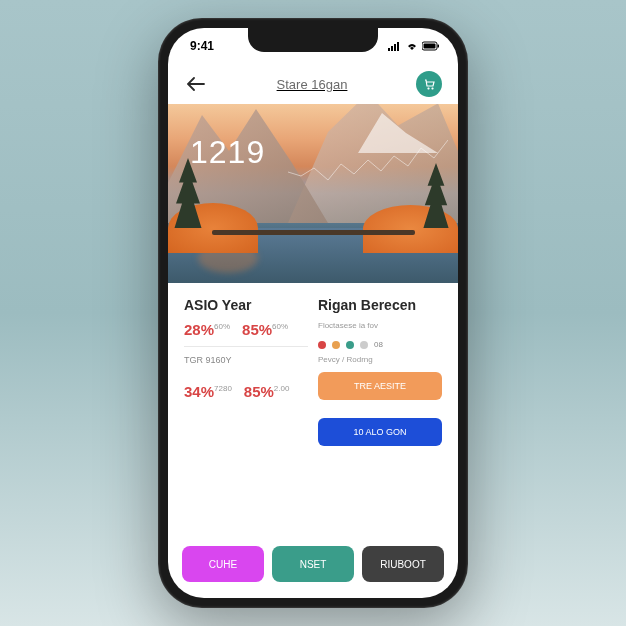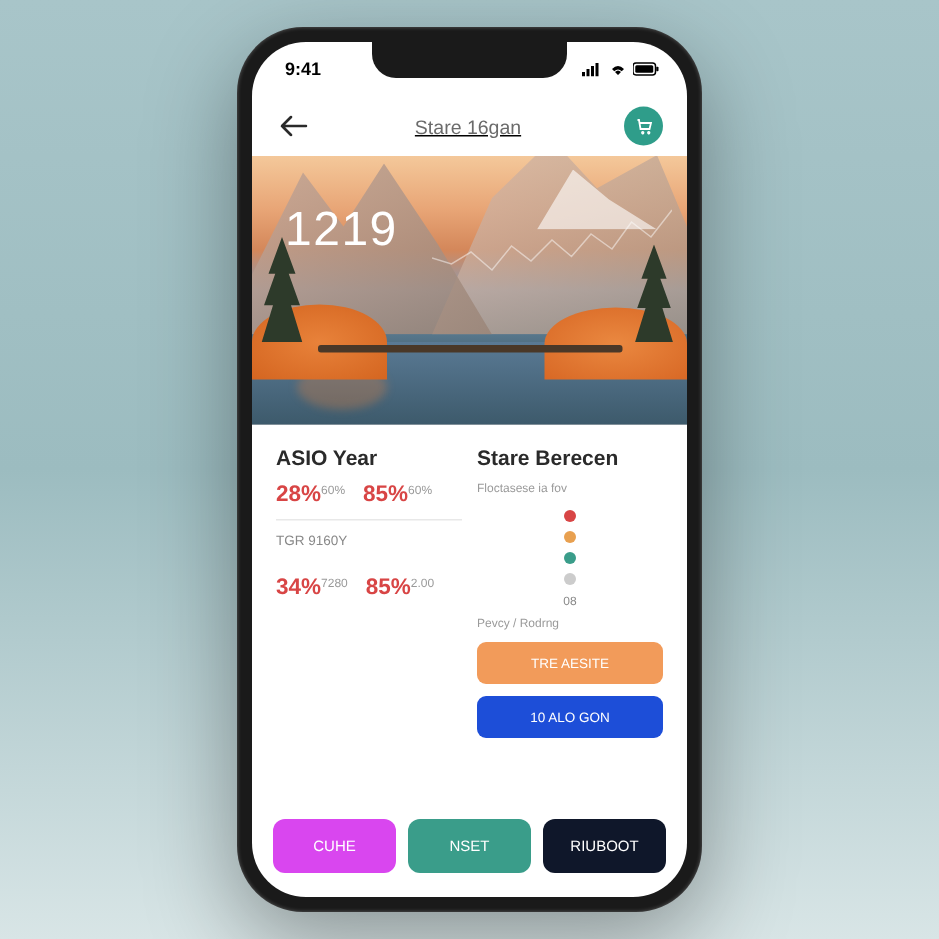--- a/index.html
+++ b/index.html
@@ -31,34 +31,34 @@
     .stats-card { flex: 1; }
     .stats-title { font-size: 14px; font-weight: 600; color: #2a2a2a; margin-bottom: 8px; }
     .stats-subtitle { font-size: 8px; color: #9a9a9a; }
     .stat-grid { display: flex; gap: 12px; }
     .stat-item { display: flex; flex-direction: row; }
     .stat-big { font-size: 15px; font-weight: 600; }
     .stat-small { font-size: 8px; color: #999; margin-top: 1px; }
     .red { color: #d84545; }
     .divider { height: 1px; background: #e8e8e8; margin: 8px 0; }
     .row2 { display: flex; align-items: flex-start; gap: 12px; }
-    .dots-row { display: flex; gap: 6px; align-items: center; margin-bottom: 6px; flex-direction: column; }
+    .dots-row { display: flex; gap: 6px; align-items: flex-end; margin-bottom: 6px; }
     .dot { width: 8px; height: 8px; border-radius: 50%; }
     .dot-small { font-size: 8px; color: #888; }
-    .cta-col { flex: 1; display: flex; flex-direction: column; gap: 8px; }
+    .cta-col { flex: 1; display: flex; flex-direction: column; gap: 18px; }
     .cta-btn { height: 28px; border-radius: 6px; display: flex; align-items: center; justify-content: center; font-size: 9px; font-weight: 500; cursor: pointer; }
     .cta-orange { background: #f29b5a; color: #fff; }
     .cta-red { background: #1d4ed8; color: #fff; }
     .left-stats { flex: 1; }
     .left-stats-label { font-size: 9px; color: #888; margin-bottom: 18px; }
     .bottom-nav { position: absolute; bottom: 0; left: 0; right: 0; padding: 10px 14px 16px; display: flex; gap: 8px; }
     .nav-btn { flex: 1; height: 36px; border-radius: 8px; display: flex; align-items: center; justify-content: center; font-size: 10px; font-weight: 500; color: #fff; cursor: pointer; }
     .nav-green-light { background: #d946ef; }
     .nav-teal { background: #3a9d8a; }
-    .nav-teal-mid { background: #0f172a; }
+    .nav-teal-mid { background: #404040; }
   </style>
 </head>
 <body>
 
 <div class="phone">
   <div class="screen">
     <div class="notch"></div>
 
     <div class="status-bar">
       <span>9:41</span>
@@ -132,21 +132,21 @@
               <span class="stat-big red">34%</span>
               <span class="stat-small">7280</span>
             </div>
             <div class="stat-item">
               <span class="stat-big red">85%</span>
               <span class="stat-small">2.00</span>
             </div>
           </div>
         </div>
         <div class="stats-card">
-          <div class="stats-title">Stare Berecen</div>
+          <div class="stats-title">Rigan Berecen</div>
           <div class="stats-subtitle">Floctasese ia fov</div>
           <div style="height:10px"></div>
           <div class="row2">
             <div class="left-stats">
               <div class="dots-row">
                 <span class="dot" style="background:#d84545"></span>
                 <span class="dot" style="background:#e8a050"></span>
                 <span class="dot" style="background:#3a9d8a"></span>
                 <span class="dot" style="background:#ccc"></span>
                 <span class="dot-small">08</span>

